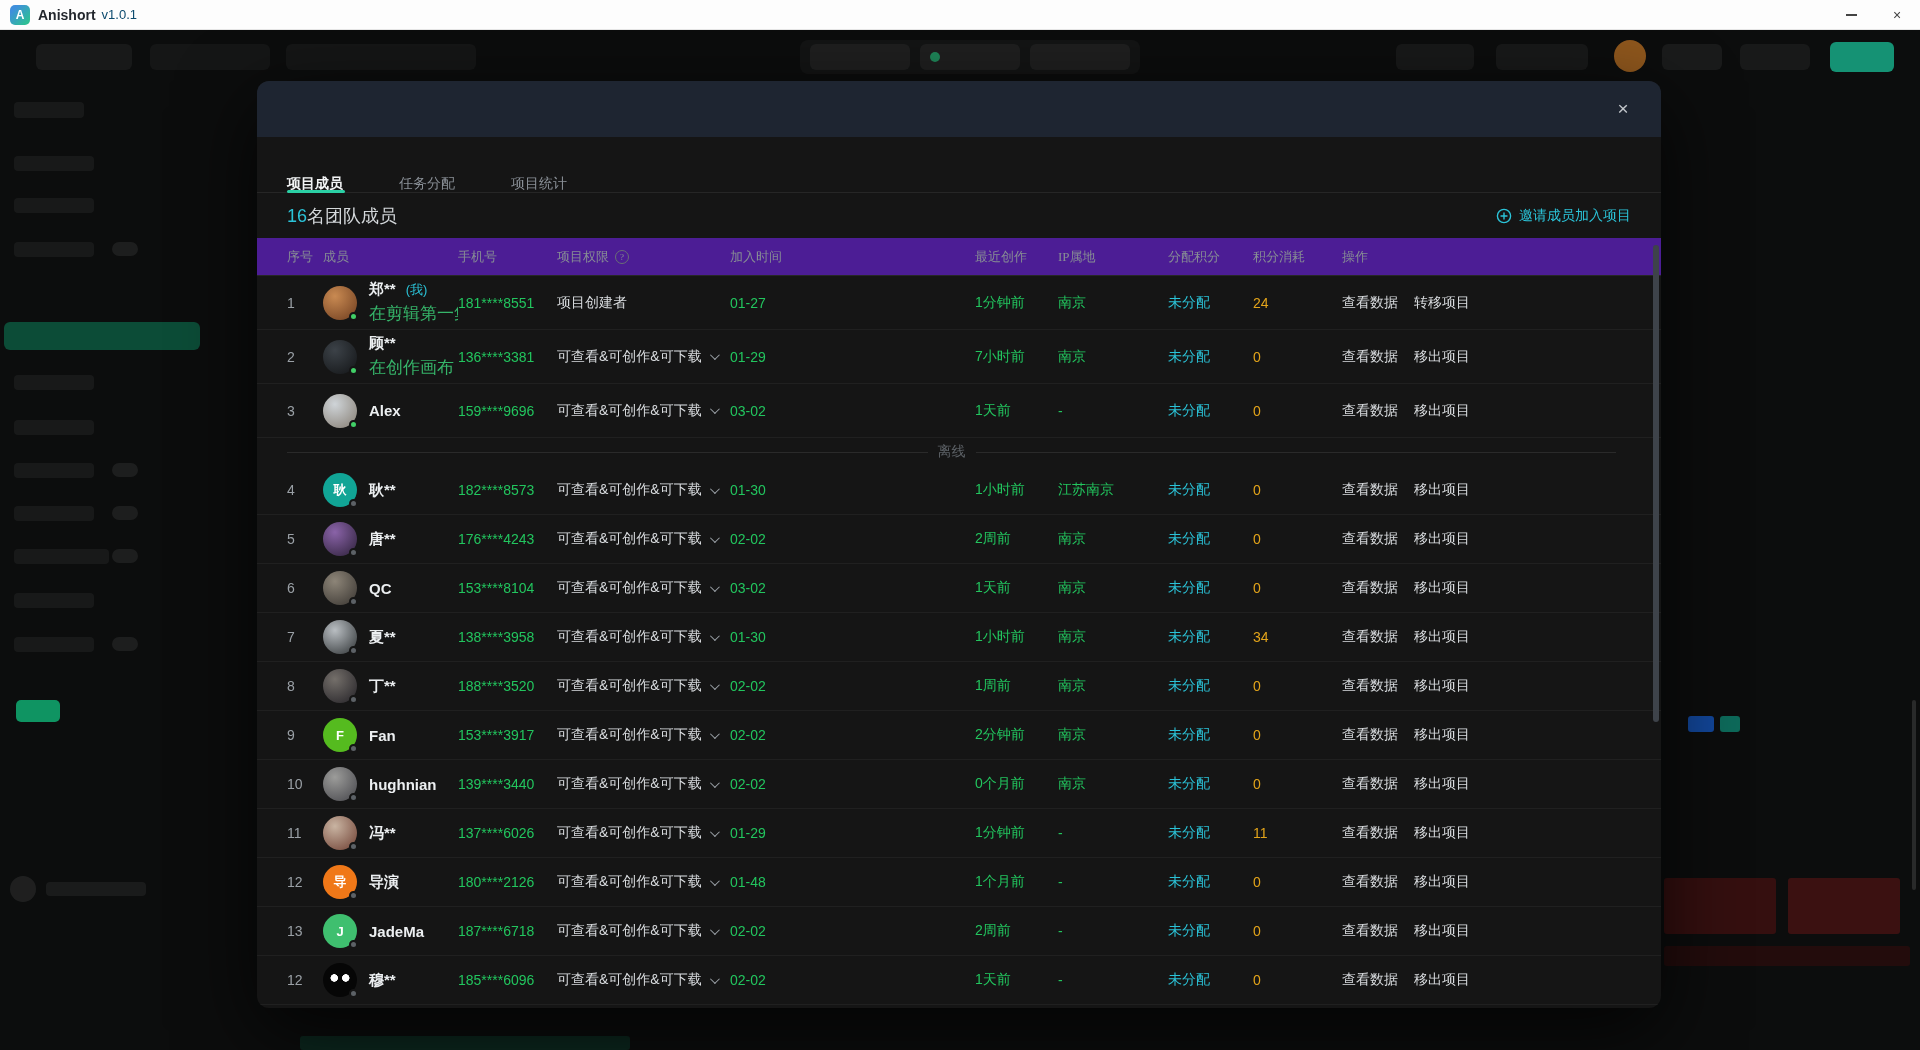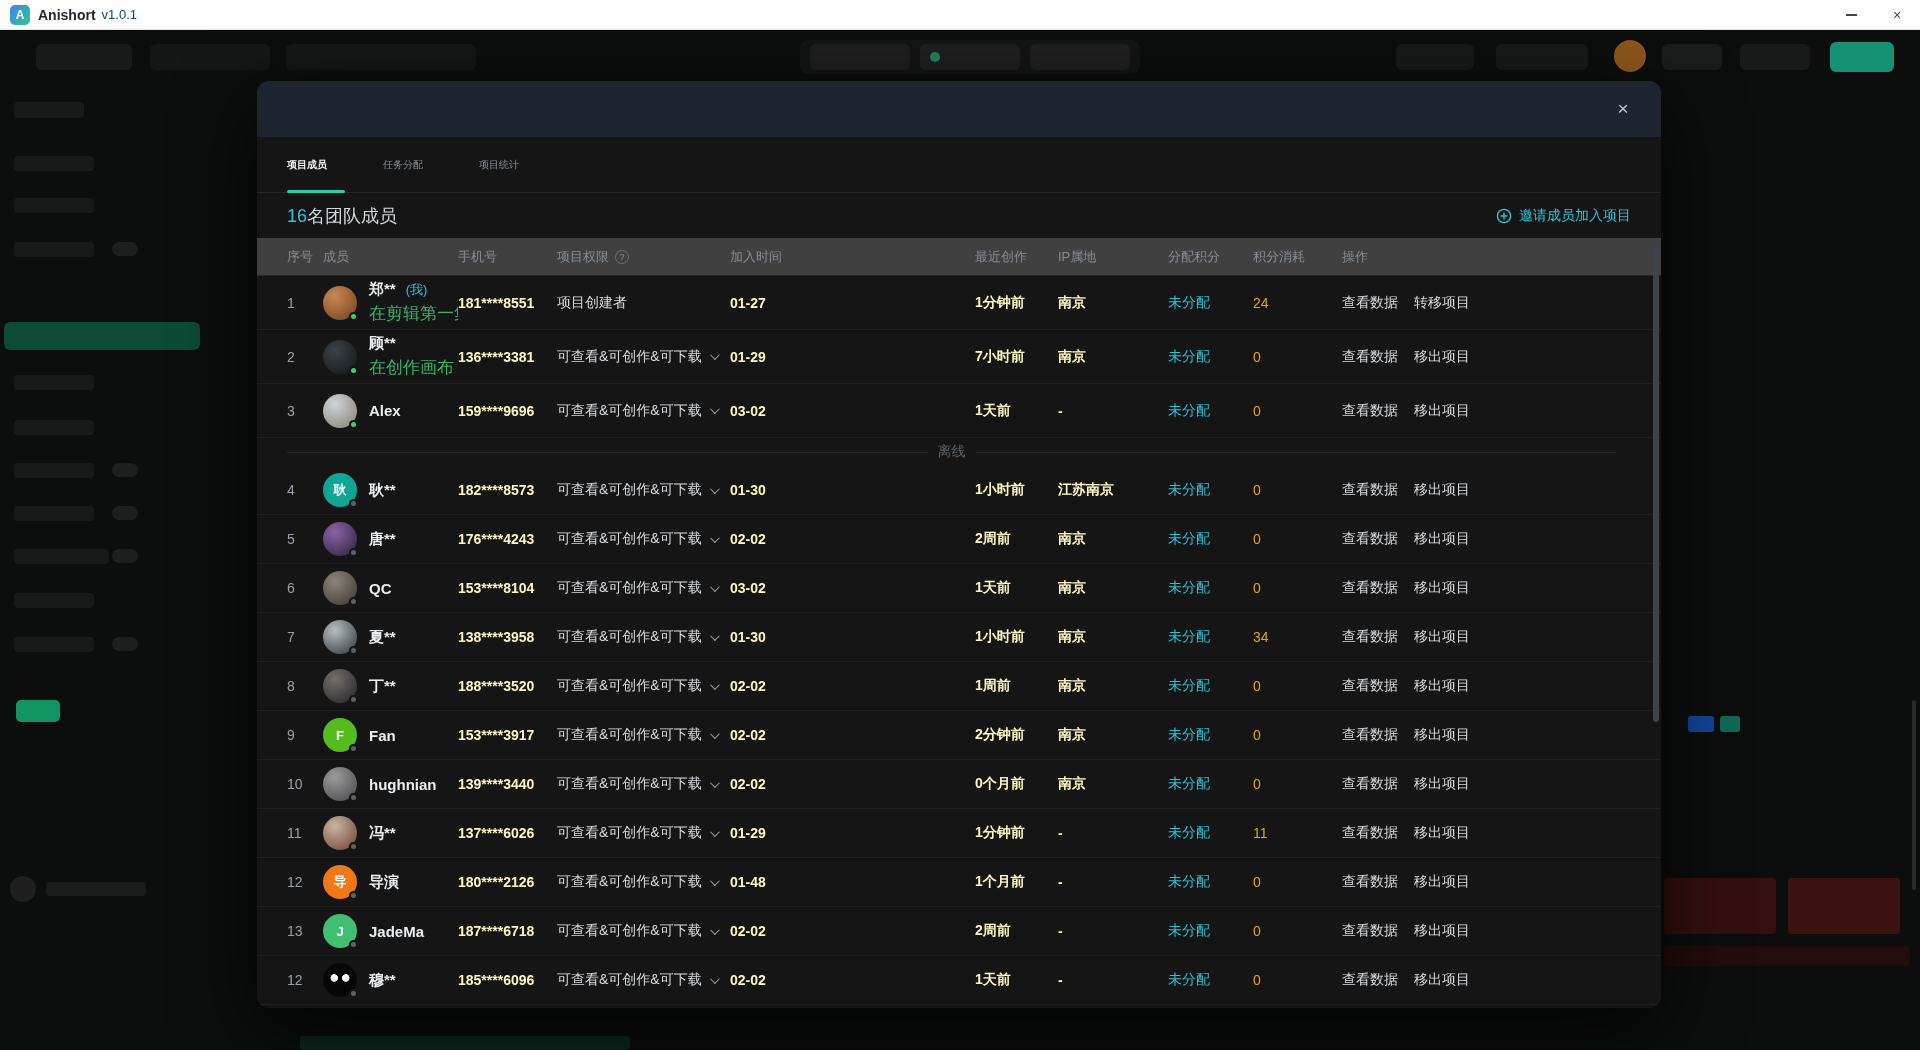--- a/index.html
+++ b/index.html
@@ -28,43 +28,43 @@
   .btn-group { display:flex; gap:6px; background:rgba(255,255,255,0.04); border-radius:10px; padding:3px; }
   .hdr-btn { height:36px; display:flex; align-items:center; gap:7px; padding:0 16px; border-radius:8px;
     font-size:14px; color:#c7ccd1; cursor:default; }
   .hdr-btn svg { display:block; }
   .hdr-btn.selected { background:linear-gradient(180deg,#2f7f6b,#1f5748); border:1px solid rgba(120,210,185,.45); color:#fff; }
   .modal-close { position:absolute; right:26px; top:16px; width:24px; height:24px; font-size:19px; color:#c2c6ca;
     display:flex; align-items:center; justify-content:center; cursor:default; }
 
   
   .tab-row { display:flex; padding:0 30px; height:56px; align-items:center; border-bottom:1px solid #262626; position:relative; }
-  .tab { margin-right:56px; font-size:10px; color:#8a9097; position:relative; height:56px; display:flex; align-items:center; cursor:default; }
+  .tab { margin-right:56px; font-size:14px; color:#8a9097; position:relative; height:56px; display:flex; align-items:flex-end; cursor:default; }
   .tab.active { color:#f2f4f5; font-weight:700; }
   .tab.active::after { content:""; position:absolute; left:0; bottom:0; width:58px; height:3px; border-radius:2px;
     background:var(--teal,#2bd0a5); }
 
   
   .summary-row { height:45px; display:flex; align-items:center; justify-content:space-between; padding:0 30px; }
   .team-count { font-size:18px; color:#d4d8db; }
   .team-count .cnt { color:var(--cyan,#2bc3d8); }
   .invite { display:flex; align-items:center; gap:7px; color:var(--cyan,#2bc3d8); font-size:14px; cursor:default; }
 
   
   .grid { display:grid; grid-template-columns:36px 135px 99px 173px 245px 83px 110px 85px 89px 1fr; align-items:center; }
-  .thead { height:38px; padding:0 65px 0 30px; color:#878d94; font-size:13px; border-bottom:1px solid #272727; background:#404040; }
+  .thead { height:38px; padding:0 65px 0 30px; color:#878d94; font-size:13px; border-bottom:1px solid #272727; background:#4c1d95;font-family:Liberation Serif, serif; }
   .hcol { display:flex; align-items:center; gap:6px; }
   .help { width:14px; height:14px; border:1px solid #6a6f75; border-radius:50%; color:#8a9097; font-size:9px;
     display:inline-flex; align-items:center; justify-content:center; }
   .tbody { position:relative; }
   .trow { height:49px; padding:0 45px 0 30px; border-bottom:1px solid #202020; }
   .trow.online { height:54px; }
   .c { font-size:14px; color:#d9dcdf; overflow:hidden; white-space:nowrap; }
   .c.num { color:#9aa0a6; }
-  .c.dim, .c.phone { color:#fef9c3;font-weight:bold; }
+  .c.dim, .c.phone { color:#22c55e; }
   .c.alloc { color:var(--cyan,#2bc3d8); cursor:default; }
   .c.points { color:var(--yellow,#e3a41a); font-weight:500; }
   .c.actions { display:flex; gap:16px; }
   .act { cursor:default; }
 
   .member { display:flex; align-items:center; gap:12px; }
   .avatar { width:34px; height:34px; border-radius:50%; position:relative; flex:0 0 34px;
     display:flex; align-items:center; justify-content:center; }
   .av-letter { color:#fff; font-size:13px; font-weight:600; }
   .avatar.panda { background:

